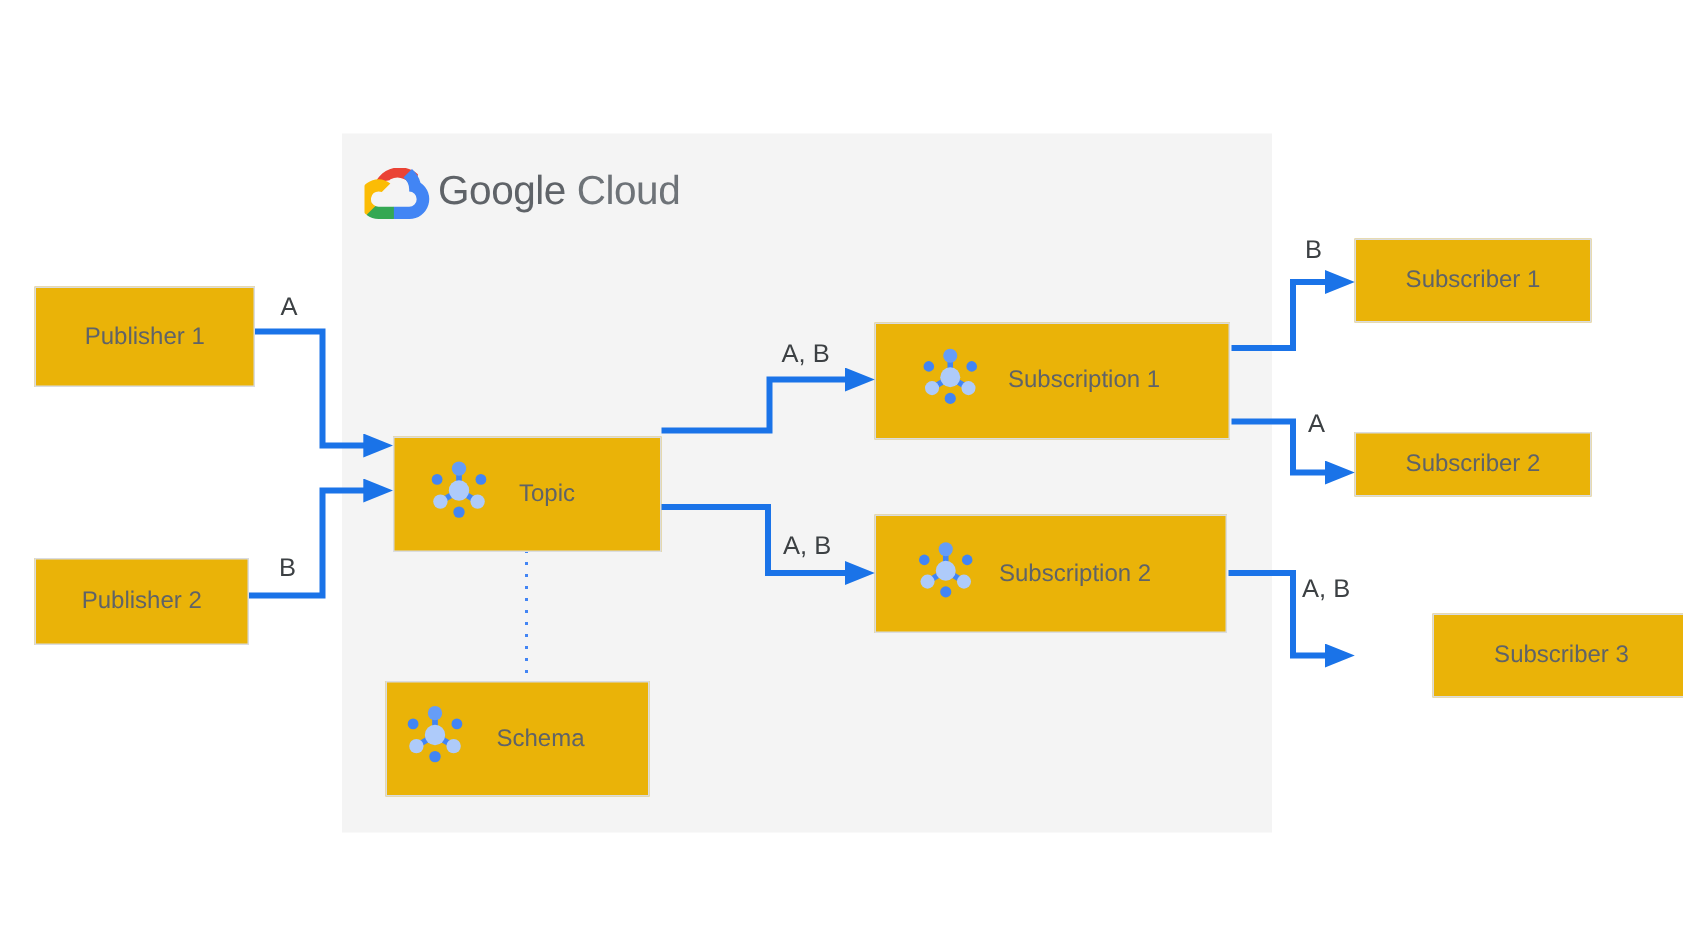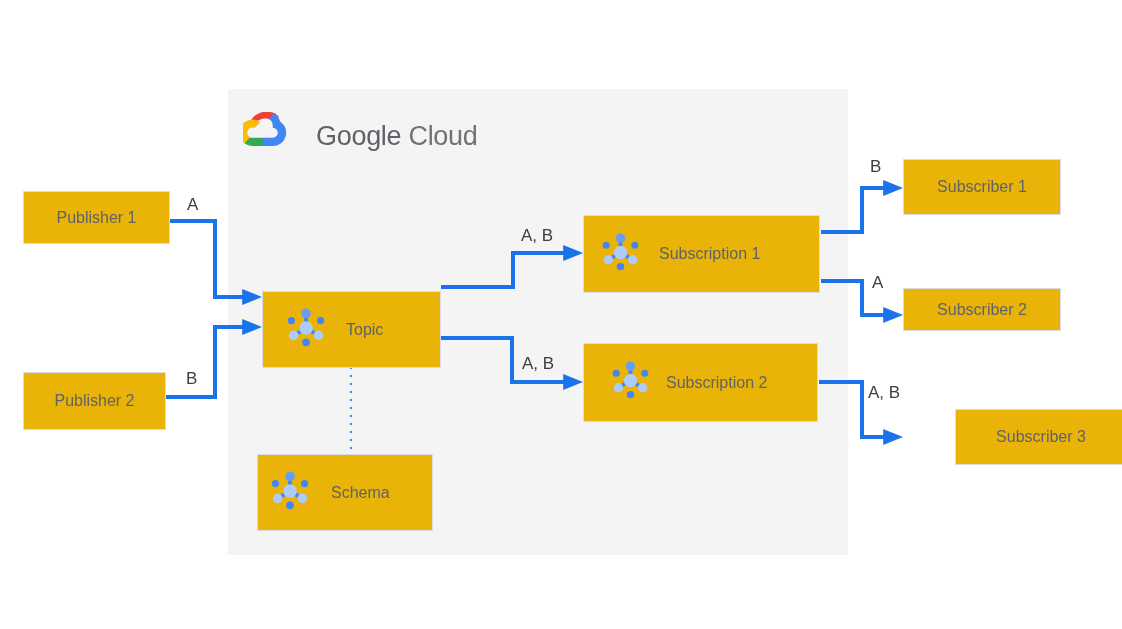--- a/index.html
+++ b/index.html
@@ -17,22 +17,22 @@
   .panel {
     position: absolute;
     left: 228px; top: 89px;
     width: 620px; height: 466px;
     background: #f4f4f4;
   }
   .logo {
     position: absolute;
     left: 243px; top: 112px;
     display: flex;
-    align-items: flex-end;
-    gap: 28px;
+    align-items: flex-start;
+    gap: 4px;
   }
   .logo-text {
     font-size: 27px;
     letter-spacing: -0.3px;
     color: #5f6368;
     white-space: nowrap;
   }
   .logo-text .word-google { color: #5f6368; }
   .logo-text .word-cloud  { color: #6e7378; }
   .node {
@@ -100,21 +100,21 @@
         <path fill="#4285f4" d="M212.84 55.92a107.71 107.71 0 0 0-32.45-52.3l-32.71 32.71a59.89 59.89 0 0 1 22 47.52v5.81a29.12 29.12 0 0 1 0 58.23h-58.24l-5.8 5.82v34.93l5.8 5.8h58.24a75.74 75.74 0 0 0 43.16-138.52z"></path>
         <path fill="#34a853" d="M53.16 194.44h58.22v-46.6H53.16a28.9 28.9 0 0 1-12-2.63l-8.2 2.57-23.47 23.31-2 8.2a75.39 75.39 0 0 0 45.67 15.15z"></path>
         <path fill="#fbbc05" d="M53.16 43a75.74 75.74 0 0 0-45.72 135.74l33.77-33.77a29.12 29.12 0 0 1 11.95-55.63 28.91 28.91 0 0 1 12 2.63l32.71-32.71A75.46 75.46 0 0 0 53.16 43z"></path>
       </svg>
     </span>
     <span class="logo-text"><span class="word-google">Google</span> <span class="word-cloud">Cloud</span></span>
   </div>
 
   <div class="dotted-line"></div>
 
-  <div class="node centered" style="left:23px;top:191px;width:147px;height:53px">
+  <div class="node centered" style="left:23px;top:191px;width:147px;height:67px">
     <span>Publisher 1</span>
   </div>
 
   <div class="node centered" style="left:23px;top:372px;width:143px;height:58px">
     <span>Publisher 2</span>
   </div>
 
   <div class="node iconic" style="left:262px;top:291px;width:179px;height:77px;padding-left:19px;gap:16px">
     <span class="icon-wrap">
       <svg width="48" height="48">
@@ -126,21 +126,21 @@
 
   <div class="node iconic" style="left:257px;top:454px;width:176px;height:77px;padding-left:8px;gap:17px">
     <span class="icon-wrap">
       <svg width="48" height="48">
           <use href="#pubsub-icon"></use>
         </svg>
     </span>
     <span>Schema</span>
   </div>
 
-  <div class="node iconic" style="left:583px;top:215px;width:237px;height:78px;padding-left:13px;gap:15px">
+  <div class="node iconic" style="left:583px;top:215px;width:237px;height:78px;padding-left:26px;gap:15px">
     <span class="icon-wrap">
       <svg width="47" height="47">
           <use href="#pubsub-icon"></use>
         </svg>
     </span>
     <span>Subscription 1</span>
   </div>
 
   <div class="node iconic" style="left:583px;top:343px;width:235px;height:79px;padding-left:23px;gap:12px">
     <span class="icon-wrap">

